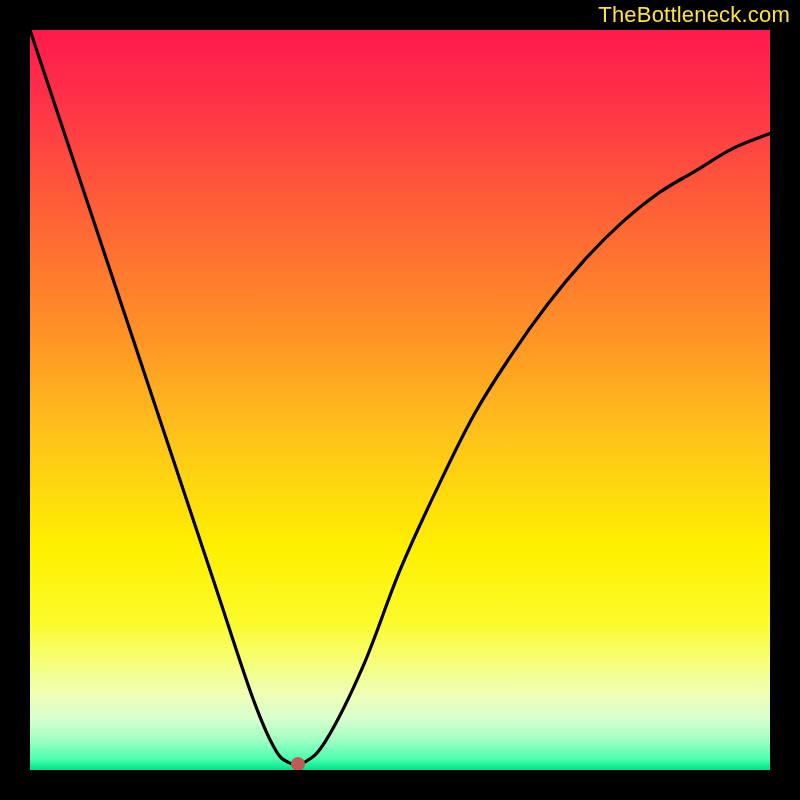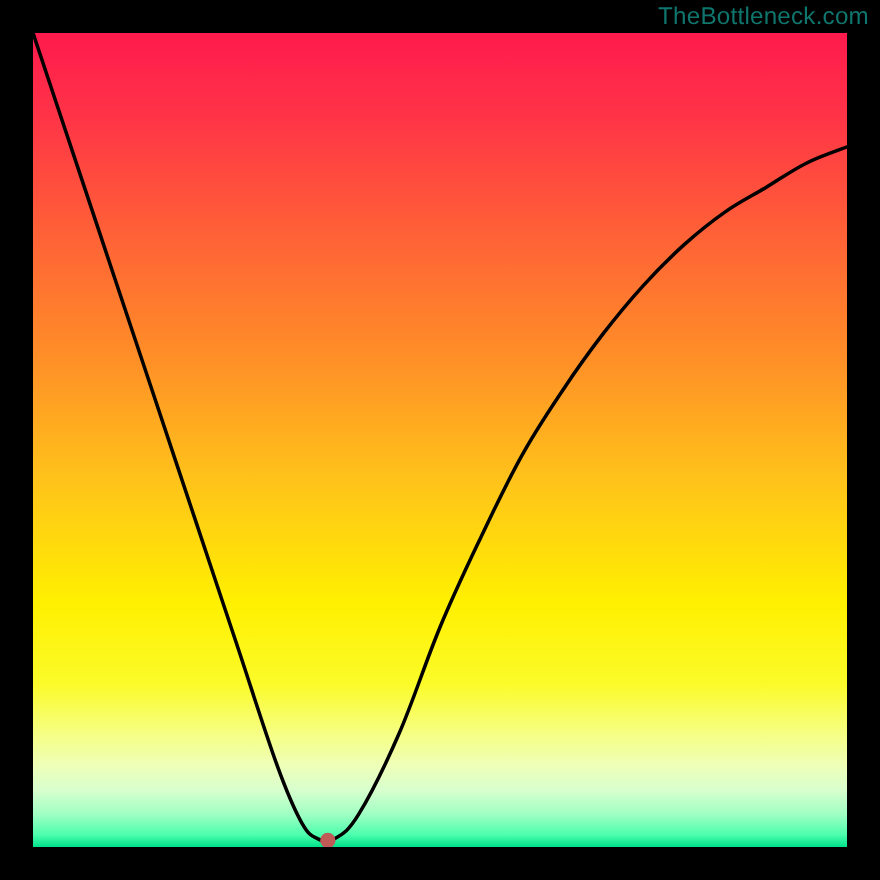--- a/index.html
+++ b/index.html
@@ -14,21 +14,21 @@
   .frame {
     position: relative;
     width: 800px;
     height: 800px;
     background: #000;
   }
   .watermark {
     position: absolute;
     top: 2px;
     right: 10px;
-    color: #0f766e;
+    color: #fde047;
     font-size: 22px;
     font-weight: 500;
     letter-spacing: 0.2px;
     z-index: 5;
   }
   .plot-area {
     position: absolute;
     left: 30px;
     top: 30px;
     width: 740px;

